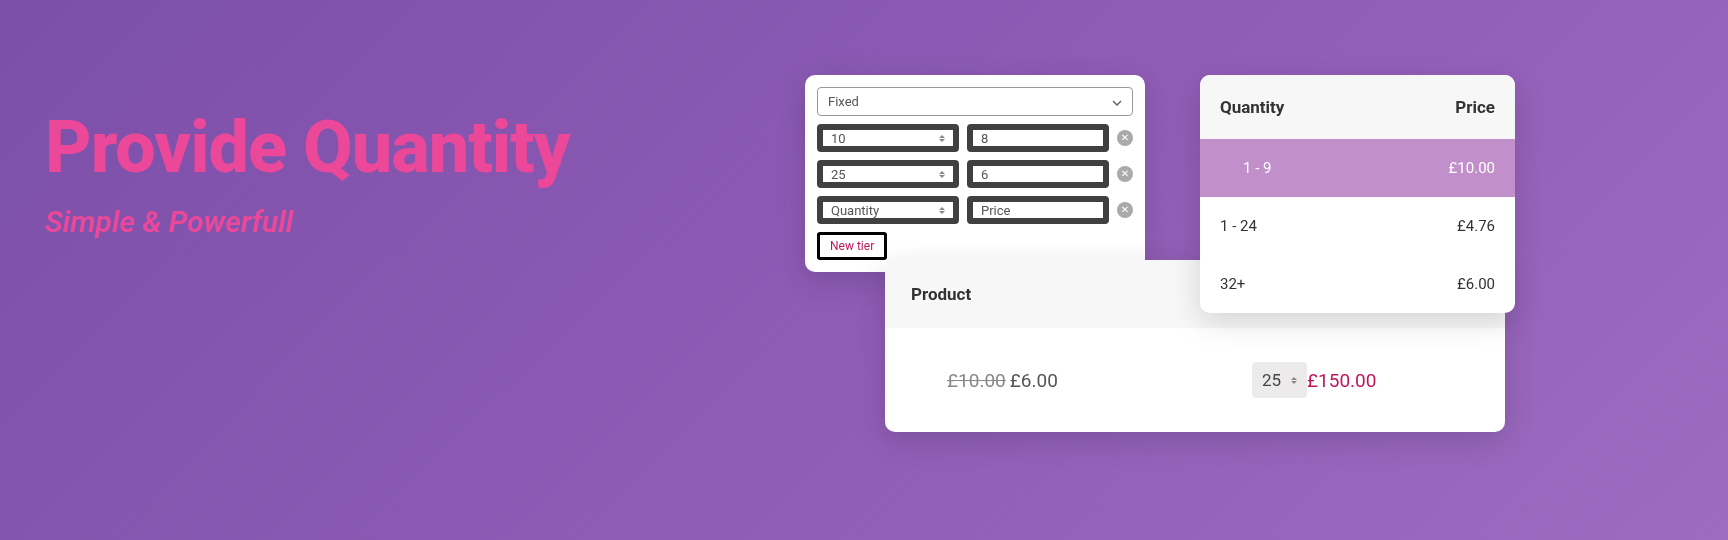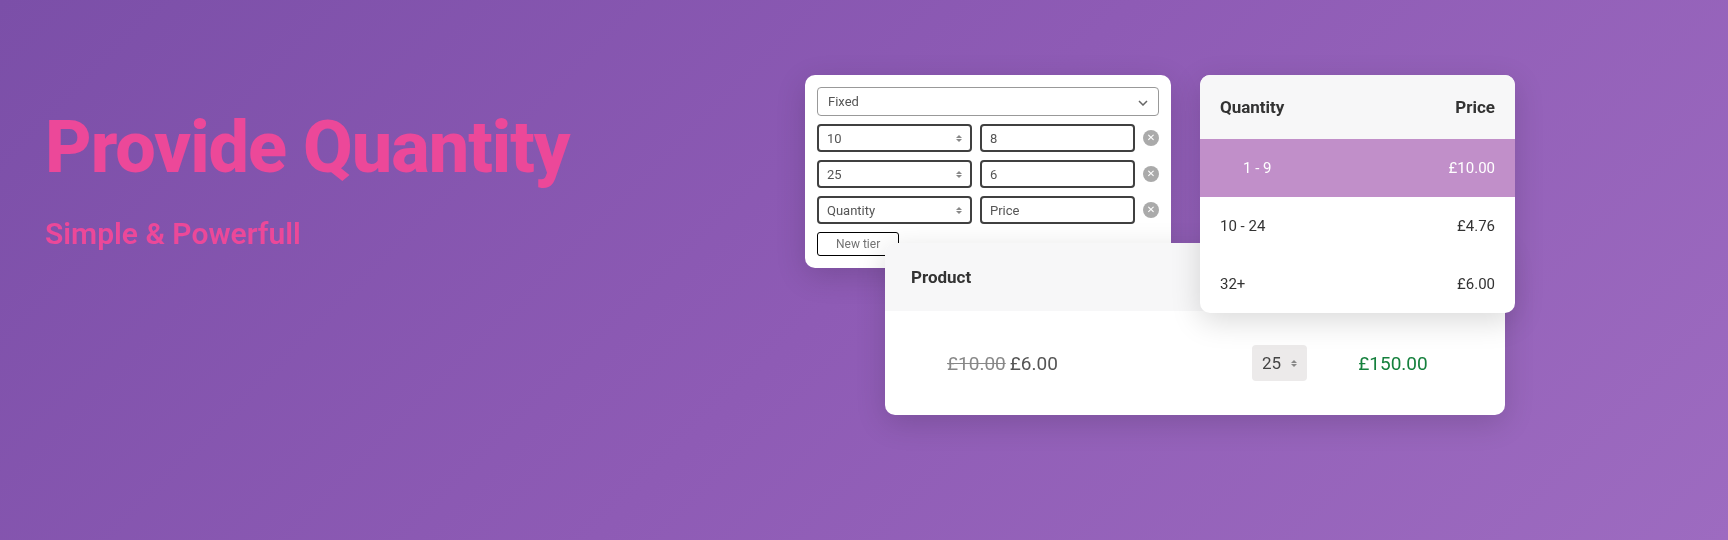--- a/index.html
+++ b/index.html
@@ -18,38 +18,39 @@
   top: 110px;
   color: #ec4899;
 }
 .hero-title {
   font-size: 72px;
   font-weight: 800;
   line-height: 1.05;
   letter-spacing: -1px;
 }
 .hero-subtitle {
-  margin-top: 30px;
+  margin-top: 18px;
   font-size: 30px;
   font-weight: 600;
+  font-style: italic;
 }
 
 
 .card {
   background: #fff;
   border-radius: 10px;
   box-shadow: 0 8px 30px rgba(0,0,0,0.15);
   position: absolute;
 }
 
 
 .settings-card {
   left: 805px;
   top: 75px;
-  width: 366px;
+  width: 340px;
   padding: 12px;
 }
 .select-row {
   border: 1px solid #999;
   border-radius: 4px;
   padding: 6px 10px;
   font-size: 13px;
   color: #555;
   display: flex;
   justify-content: space-between;
@@ -61,21 +62,21 @@
   height: 6px;
 }
 .tier-row {
   display: flex;
   align-items: center;
   gap: 8px;
   margin-bottom: 8px;
 }
 .tier-input {
   flex: 1;
-  border: 2px solid #404040;
+  border: 6px solid #404040;
   border-radius: 4px;
   padding: 3px 8px;
   font-size: 13px;
   color: #555;
   display: flex;
   justify-content: space-between;
   align-items: center;
   height: 28px;
 }
 .stepper-icon {
@@ -98,24 +99,24 @@
   background: #aaa;
   color: #fff;
   display: flex;
   align-items: center;
   justify-content: center;
   font-size: 10px;
   flex-shrink: 0;
   line-height: 1;
 }
 .new-tier-btn {
-  border: 1px solid #000000;
-  color: #737373;
+  border: 3px solid #000000;
+  color: #be185d;
   background: #fff;
-  padding: 4px 18px;
+  padding: 4px 10px;
   font-size: 12px;
   border-radius: 3px;
   display: inline-block;
 }
 
 
 .price-table-card {
   left: 1200px;
   top: 75px;
   width: 315px;
@@ -139,21 +140,21 @@
 }
 .pt-row.highlight {
   background: #c18fc9;
   color: #fff;
   padding-left: 43px;
 }
 
 
 .cart-card {
   left: 885px;
-  top: 243px;
+  top: 260px;
   width: 620px;
 }
 .cart-header {
   display: flex;
   padding: 24px 26px;
   font-weight: 700;
   font-size: 17px;
   color: #333;
   background: #f7f7f8;
   border-radius: 10px 10px 0 0;
@@ -186,23 +187,23 @@
   border-radius: 4px;
   padding: 8px 10px;
   display: flex;
   align-items: center;
   gap: 10px;
   font-size: 17px;
   color: #444;
 }
 .cart-total-cell {
   flex: 1;
-  text-align: center;
+  text-align: left;
   font-size: 19px;
-  color: #15803d;
+  color: #be185d;
 }
 </style>
 </head>
 <body>
 
 <div class="hero-text">
   <div class="hero-title">
     <div>Provide Quantity</div>
   </div>
   <div class="hero-subtitle">Simple &amp; Powerfull</div>
@@ -288,20 +289,20 @@
 <div class="card price-table-card">
   <div class="pt-header">
     <span>Quantity</span>
     <span>Price</span>
   </div>
   <div class="pt-row highlight">
     <span>1 - 9</span>
     <span>£10.00</span>
   </div>
   <div class="pt-row">
-    <span>10 - 24</span>
+    <span>1 - 24</span>
     <span>£4.76</span>
   </div>
   <div class="pt-row">
     <span>32+</span>
     <span>£6.00</span>
   </div>
 </div>
 
 </body></html>

